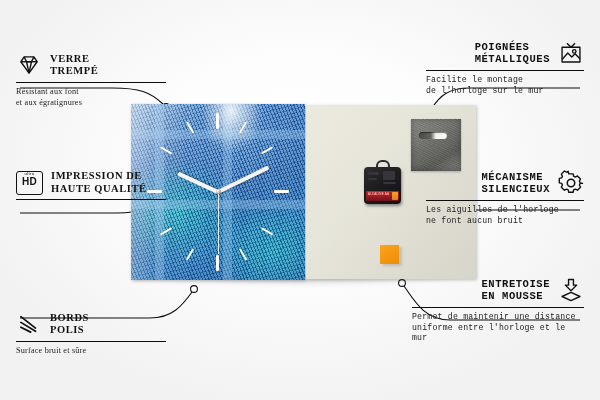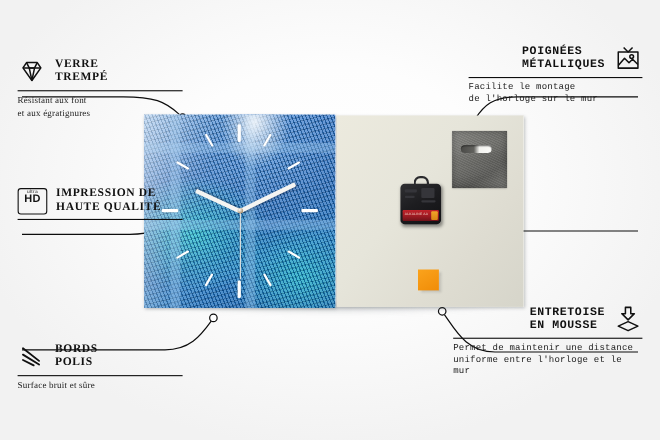--- a/index.html
+++ b/index.html
@@ -267,20 +267,35 @@
           <path d="M5 24 L12 16 L17 21 L21 17 L27 23"></path>
           <circle cx="20" cy="14" r="2.1"></circle>
         </svg>
       </span>
     </div>
     <div class="co-rule"></div>
     <div class="co-sub">Facilite le montage
 de l'horloge sur le mur</div>
   </div>
 
+  <div class="callout right" style="right:16px; top:170px; width:158px;">
+    <div class="co-head">
+      <span class="co-title">MÉCANISME
+SILENCIEUX</span>
+      <span class="ico">
+        <svg viewBox="0 0 32 32" fill="none" stroke="#111" stroke-width="1.9" stroke-linejoin="round">
+          <path d="M13 4 h6 l.7 3.2 2.3 1.1 2.9-1.5 4.2 4.2-1.5 2.9 1.1 2.3 3.2.7 v0 h-3.2l-1.1 2.3 1.5 2.9-4.2 4.2-2.9-1.5-2.3 1.1-.7 3.2h-6l-.7-3.2-2.3-1.1-2.9 1.5-4.2-4.2 1.5-2.9-1.1-2.3-3.2-.7v-6l3.2-.7 1.1-2.3-1.5-2.9 4.2-4.2 2.9 1.5 2.3-1.1z" transform="translate(1.5,1.2) scale(0.9)"></path>
+          <circle cx="16" cy="16" r="4.6"></circle>
+        </svg>
+      </span>
+    </div>
+    <div class="co-rule"></div>
+    <div class="co-sub">Les aiguilles de l'horloge
+ne font aucun bruit</div>
+  </div>
 
   <div class="callout right" style="right:16px; top:277px; width:172px;">
     <div class="co-head">
       <span class="co-title">ENTRETOISE
 EN MOUSSE</span>
       <span class="ico">
         <svg viewBox="0 0 32 32" fill="none" stroke="#111" stroke-width="1.7" stroke-linejoin="round">
           <path d="M13 3 h6 v7 h4 l-7 7 -7-7 h4 z"></path>
           <path d="M16 19 L5 24 L16 29 L27 24 Z"></path>
           <path d="M5 24 v3 L16 32" opacity="0"></path>

